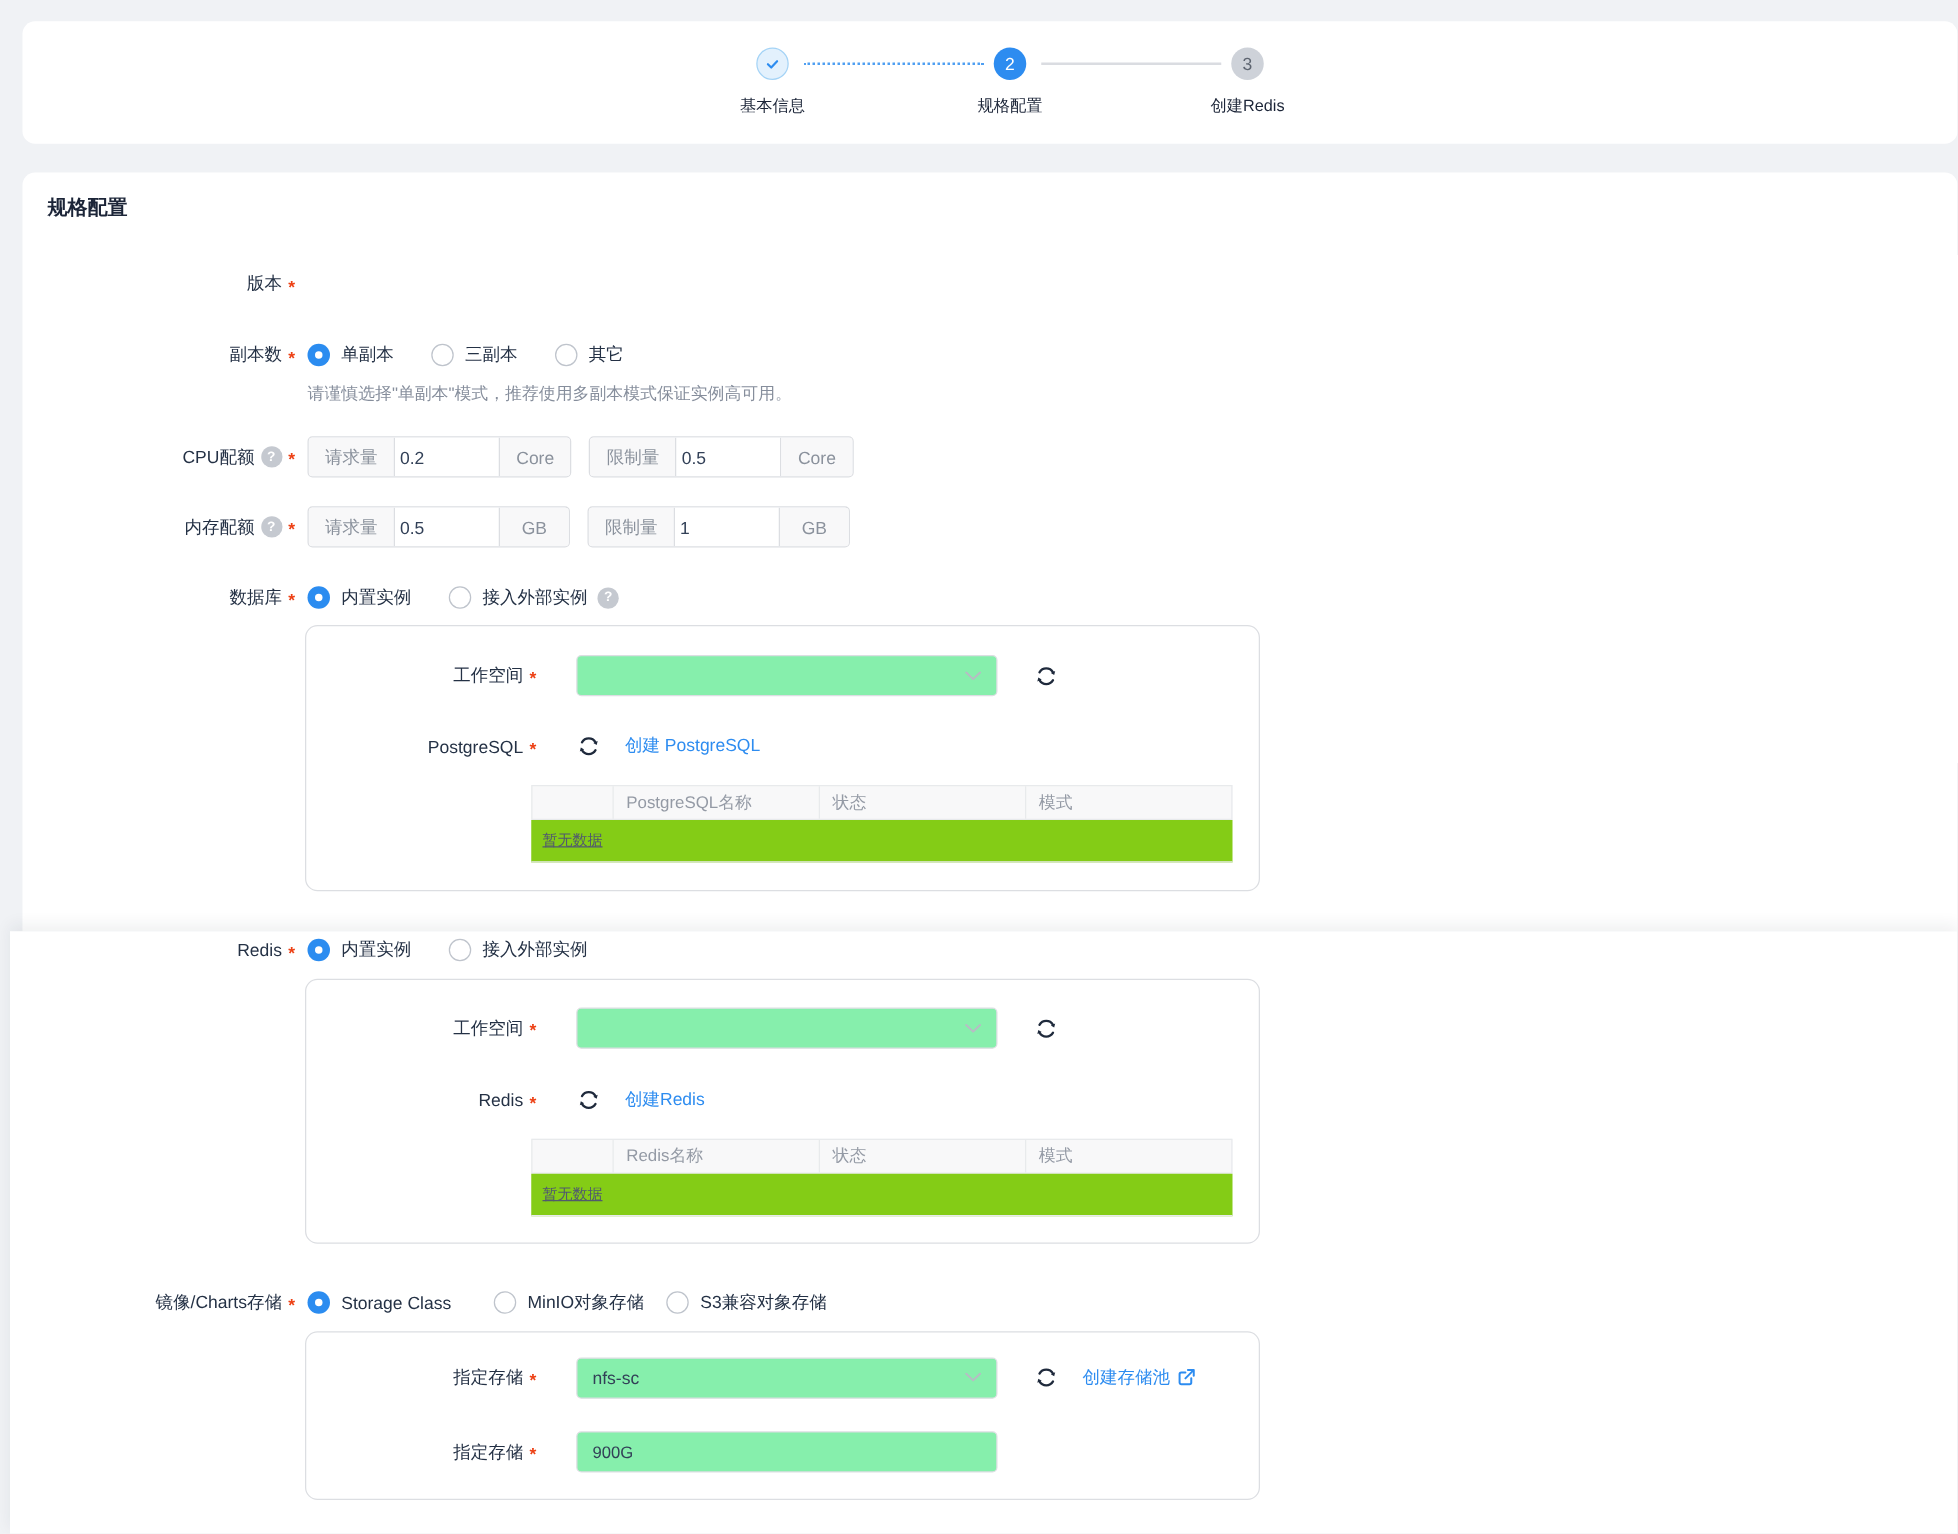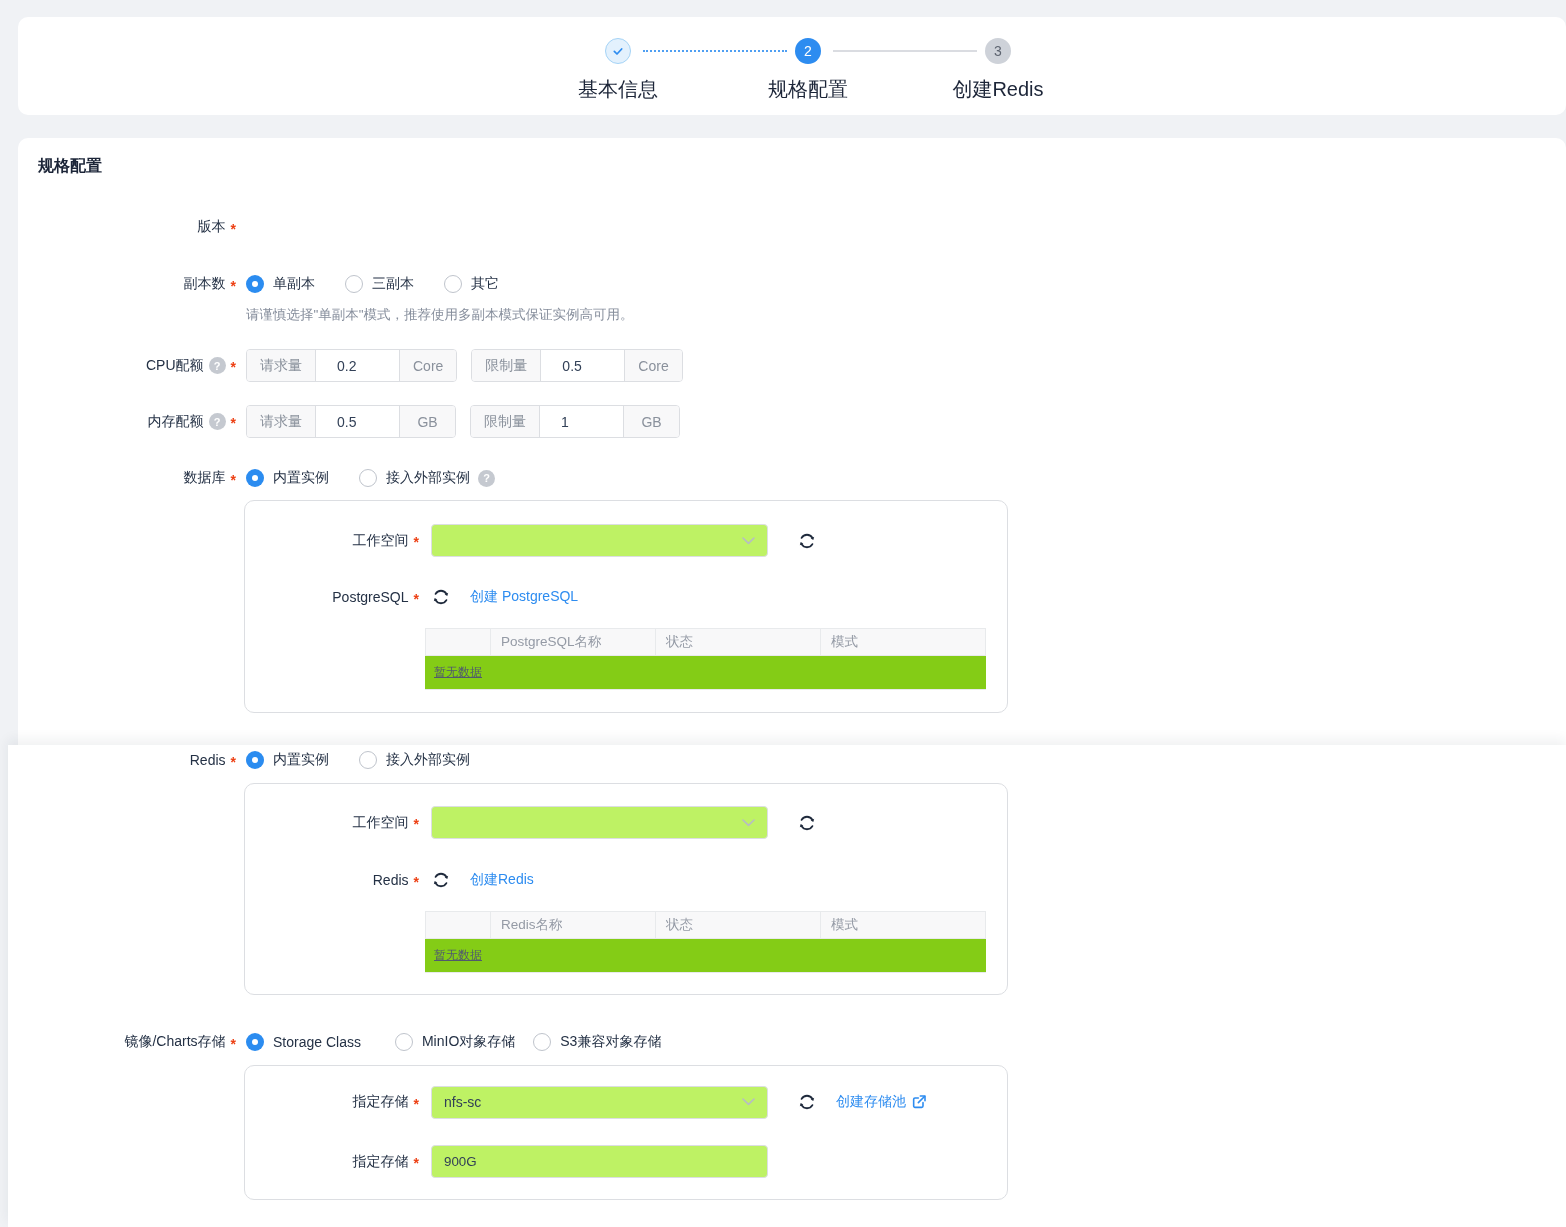--- a/index.html
+++ b/index.html
@@ -22,38 +22,38 @@
   
   .step-circle { position:absolute; width:26px; height:26px; border-radius:50%;
     display:flex; align-items:center; justify-content:center; font-size:14px; }
   .step-done    { background:#e3f1fd; border:1px solid #a4d3f6; }
   .step-current { background:#2d8cf0; color:#fff; }
   .step-pending { background:#ced2d9; color:#5d6470; }
   .step-line { position:absolute; height:0; }
   .line-dotted { border-top:2px dotted #4f9ff2; }
   .line-solid  { border-top:2px solid #dadce1; }
   .step-label { position:absolute; transform:translateX(-50%); white-space:nowrap;
-    font-size:20px; color:#1c2538; }
+    font-size:13px; color:#1c2538; }
 
   
   #section-title { left:38px; top:156px; font-size:16px; font-weight:bold; color:#1c2538; }
 
   
   .form-row { position:absolute; left:0; right:0; display:flex; align-items:center; }
   .row-label { width:236px; display:flex; justify-content:flex-end; align-items:center;
     gap:5px; color:#243145; flex-shrink:0; }
   .row-control { margin-left:10px; display:flex; align-items:center; }
   .req { color:#ed4014; font-weight:bold; margin-top:3px; }
 
   .help-icon { width:17px; height:17px; border-radius:50%; background:#c5c9d0; color:#fff;
     font-size:11px; font-weight:bold; display:inline-flex; align-items:center;
     justify-content:center; cursor:pointer; flex-shrink:0; }
 
   
-  .select { width:337px; height:33px; background:#bef264; border:1px solid #dcdee2;
+  .select { width:337px; height:33px; background:#86efac; border:1px solid #dcdee2;
     border-radius:4px; display:flex; align-items:center; justify-content:space-between;
     padding:0 12px; color:#324057; cursor:pointer; }
   .select.disabled { background:#f5f7fa; color:#b4b9c2; cursor:not-allowed; }
 
   
   .radio-opt { display:flex; align-items:center; gap:9px; margin-right:30px; cursor:pointer; }
   .radio { width:18px; height:18px; border-radius:50%; border:1px solid #bfc4cc;
     background:#fff; position:relative; flex-shrink:0; }
   .radio.sel { border:none; background:#2b8cf0; }
   .radio.sel::after { content:""; position:absolute; left:6px; top:6px; width:6px; height:6px;
@@ -61,28 +61,28 @@
 
   .hint { position:absolute; left:246px; color:#868e9c; font-size:13.5px; }
 
   
   .igroup { display:flex; height:33px; border-radius:4px; border:1px solid #dcdee2;
     overflow:hidden; background:#fff; }
   .igroup + .igroup { margin-left:14px; }
   .addon { background:#f8f8f9; color:#8a919c; padding:0 13px; display:flex;
     align-items:center; white-space:nowrap; }
   .addon.unit { min-width:55px; justify-content:center; }
-  .igroup input { width:85px; border:none; outline:none; padding:0 21px; font-size:14px;
+  .igroup input { width:85px; border:none; outline:none; padding:0 4px; font-size:14px;
     color:#324057; border-left:1px solid #dcdee2; border-right:1px solid #dcdee2;
     font-family:inherit; }
 
   
   .panel { position:absolute; left:244px; width:764px; background:#fff;
     border:1px solid #dcdee2; border-radius:10px; }
-  .p-row { position:absolute; left:6px; display:flex; align-items:center; }
+  .p-row { position:absolute; left:16px; display:flex; align-items:center;gap:20px; }
   .p-label { width:168px; display:flex; justify-content:flex-end; align-items:center;
     gap:5px; color:#243145; flex-shrink:0; }
   .p-control { margin-left:12px; display:flex; align-items:center; }
 
   .icon-btn { background:none; border:none; padding:0; cursor:pointer; display:flex;
     align-items:center; }
   .link { color:#2d8cf0; cursor:pointer; text-decoration:none; white-space:nowrap; }
 
   
   .mini-table { position:absolute; left:180px; width:561px; font-size:13.5px; }

